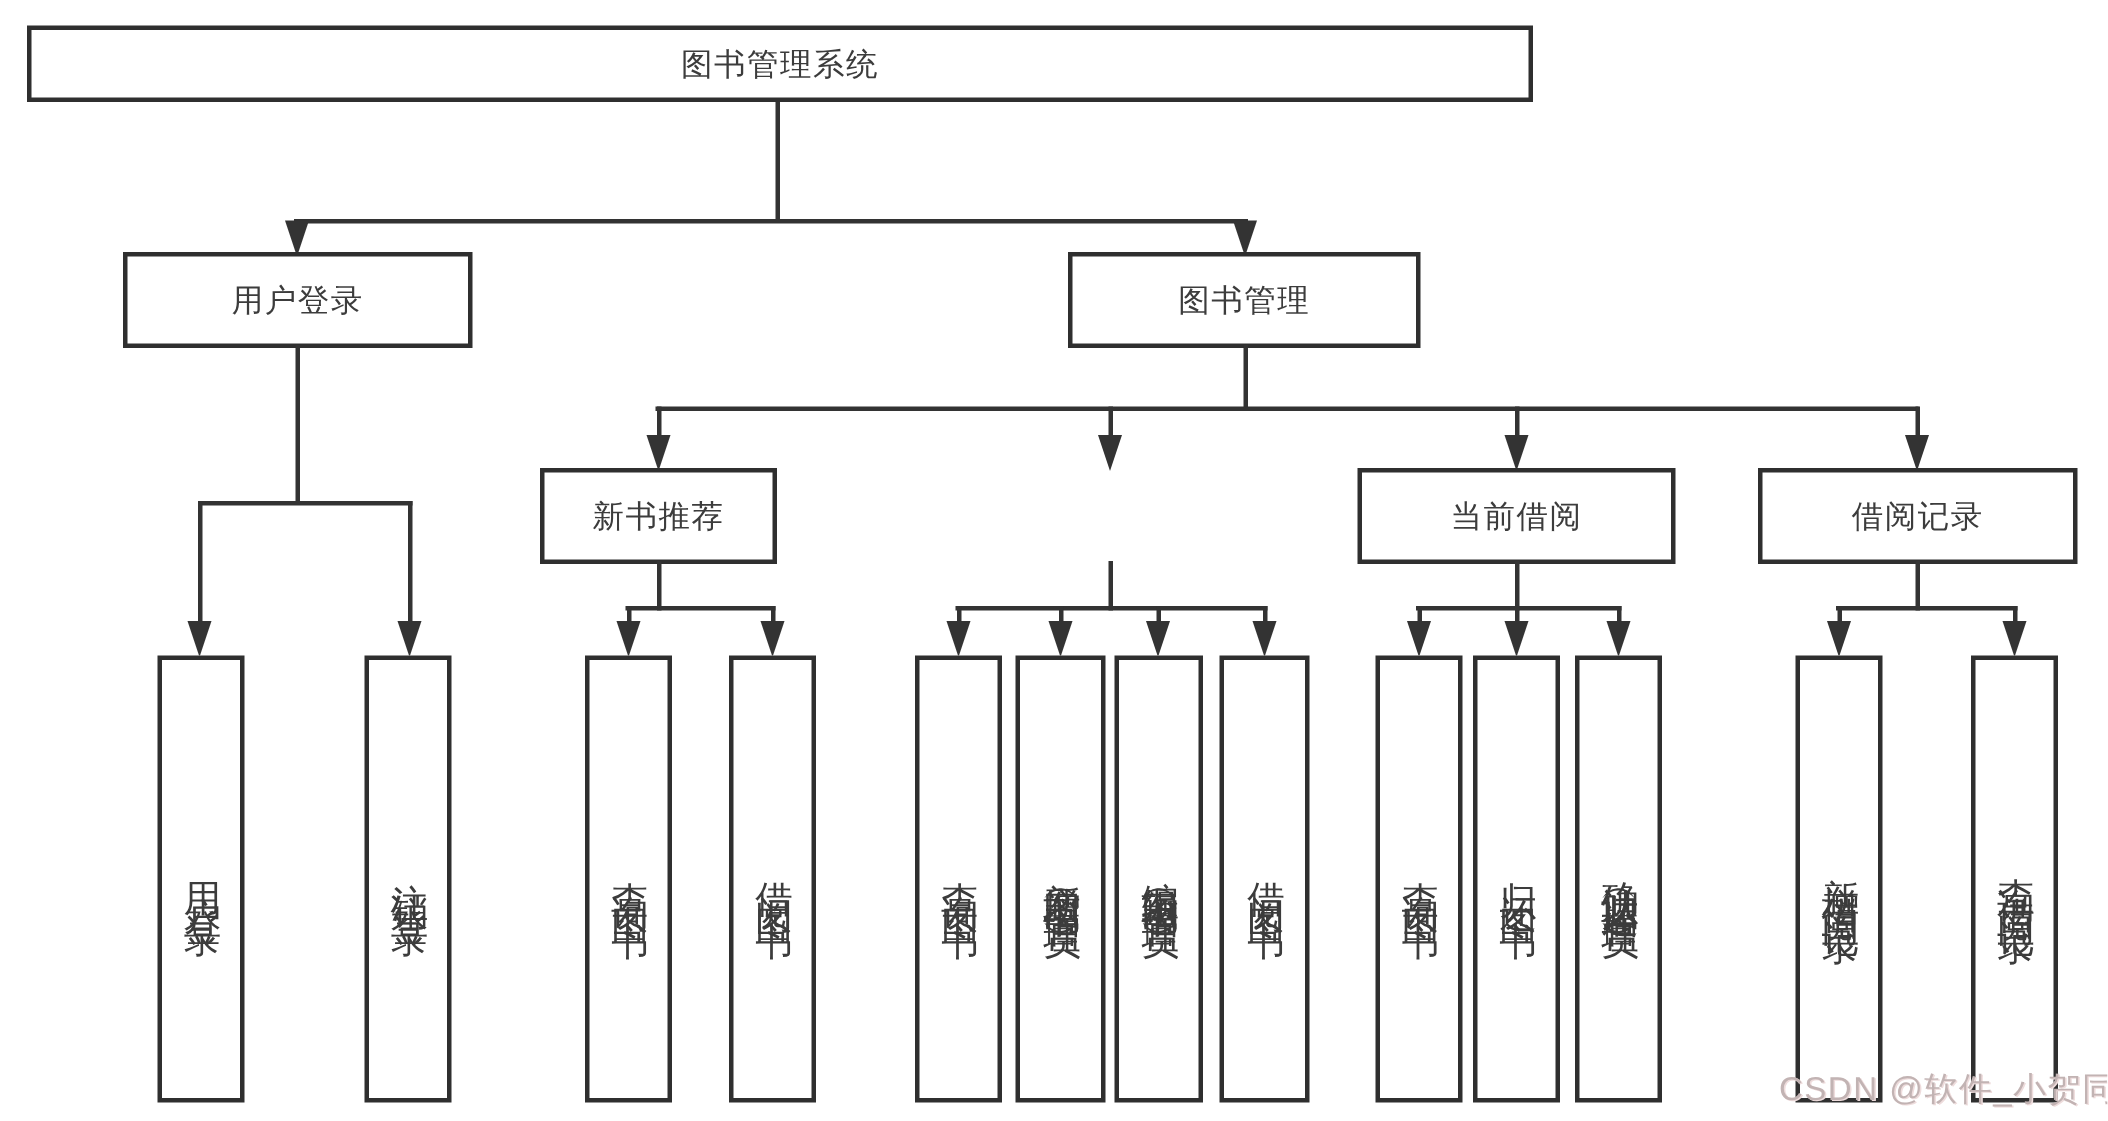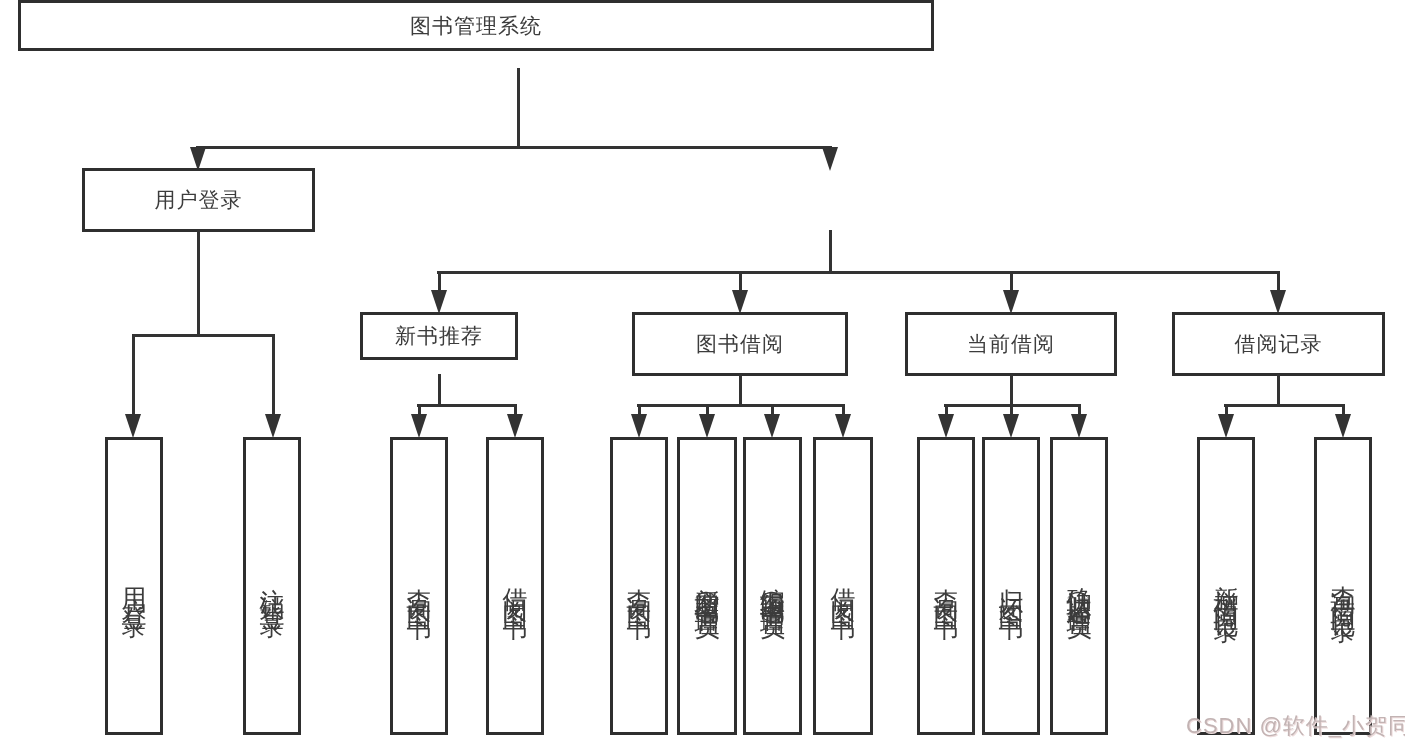--- a/index.html
+++ b/index.html
@@ -32,56 +32,56 @@
     position:absolute;left:1186px;top:711px;z-index:5;
     font-size:22px;color:#c2b3b3;text-shadow:1px 1px 0 #eedcdc;
     white-space:nowrap;letter-spacing:1px;
   }
 </style>
 </head>
 <body>
 
 <div class="canvas">
 
-  <div class="box hbox" style="left:18px;top:0;width:916px;height:51px">
+  <div class="box hbox" style="left:18px;top:17px;width:1004px;height:51px">
     <span>图书管理系统</span>
   </div>
 
   <div class="vl" style="left:517px;top:68px;height:80px"></div>
   <div class="hl" style="left:196px;top:146px;width:636px"></div>
   <div class="ar" style="left:190px;top:147px"></div>
   <div class="ar" style="left:822px;top:147px"></div>
 
   <div class="box hbox" style="left:82px;top:168px;width:233px;height:64px">
     <span>用户登录</span>
+  </div>
+  <div class="box hbox" style="left:712px;top:168px;width:235px;height:64px">
+    <span>图书管理</span>
   </div>
 
   <div class="vl" style="left:197px;top:230px;height:106px"></div>
   <div class="hl" style="left:132px;top:334px;width:143px"></div>
   <div class="vl" style="left:132px;top:334px;height:82px"></div>
   <div class="vl" style="left:272px;top:334px;height:82px"></div>
   <div class="ar" style="left:125px;top:414px"></div>
   <div class="ar" style="left:265px;top:414px"></div>
 
   <div class="vl" style="left:829px;top:230px;height:44px"></div>
   <div class="hl" style="left:437px;top:271px;width:842px"></div>
   <div class="vl" style="left:438px;top:271px;height:21px"></div>
   <div class="vl" style="left:739px;top:271px;height:21px"></div>
   <div class="vl" style="left:1010px;top:271px;height:21px"></div>
   <div class="vl" style="left:1277px;top:271px;height:21px"></div>
   <div class="ar" style="left:431px;top:290px"></div>
   <div class="ar" style="left:732px;top:290px"></div>
   <div class="ar" style="left:1003px;top:290px"></div>
   <div class="ar" style="left:1270px;top:290px"></div>
 
-  <div class="box hbox" style="left:360px;top:312px;width:158px;height:48px">
+  <div class="box hbox" style="left:360px;top:312px;width:158px;height:64px">
     <span>新书推荐</span>
-  </div>
-  <div class="box hbox" style="left:632px;top:312px;width:216px;height:64px">
-    <span>图书借阅</span>
   </div>
   <div class="box hbox" style="left:1172px;top:312px;width:213px;height:64px">
     <span>借阅记录</span>
   </div>
   <div class="box hbox" style="left:905px;top:312px;width:212px;height:64px">
     <span>当前借阅</span>
   </div>
 
   <div class="vl" style="left:438px;top:374px;height:33px"></div>
   <div class="vl" style="left:739px;top:374px;height:33px"></div>

